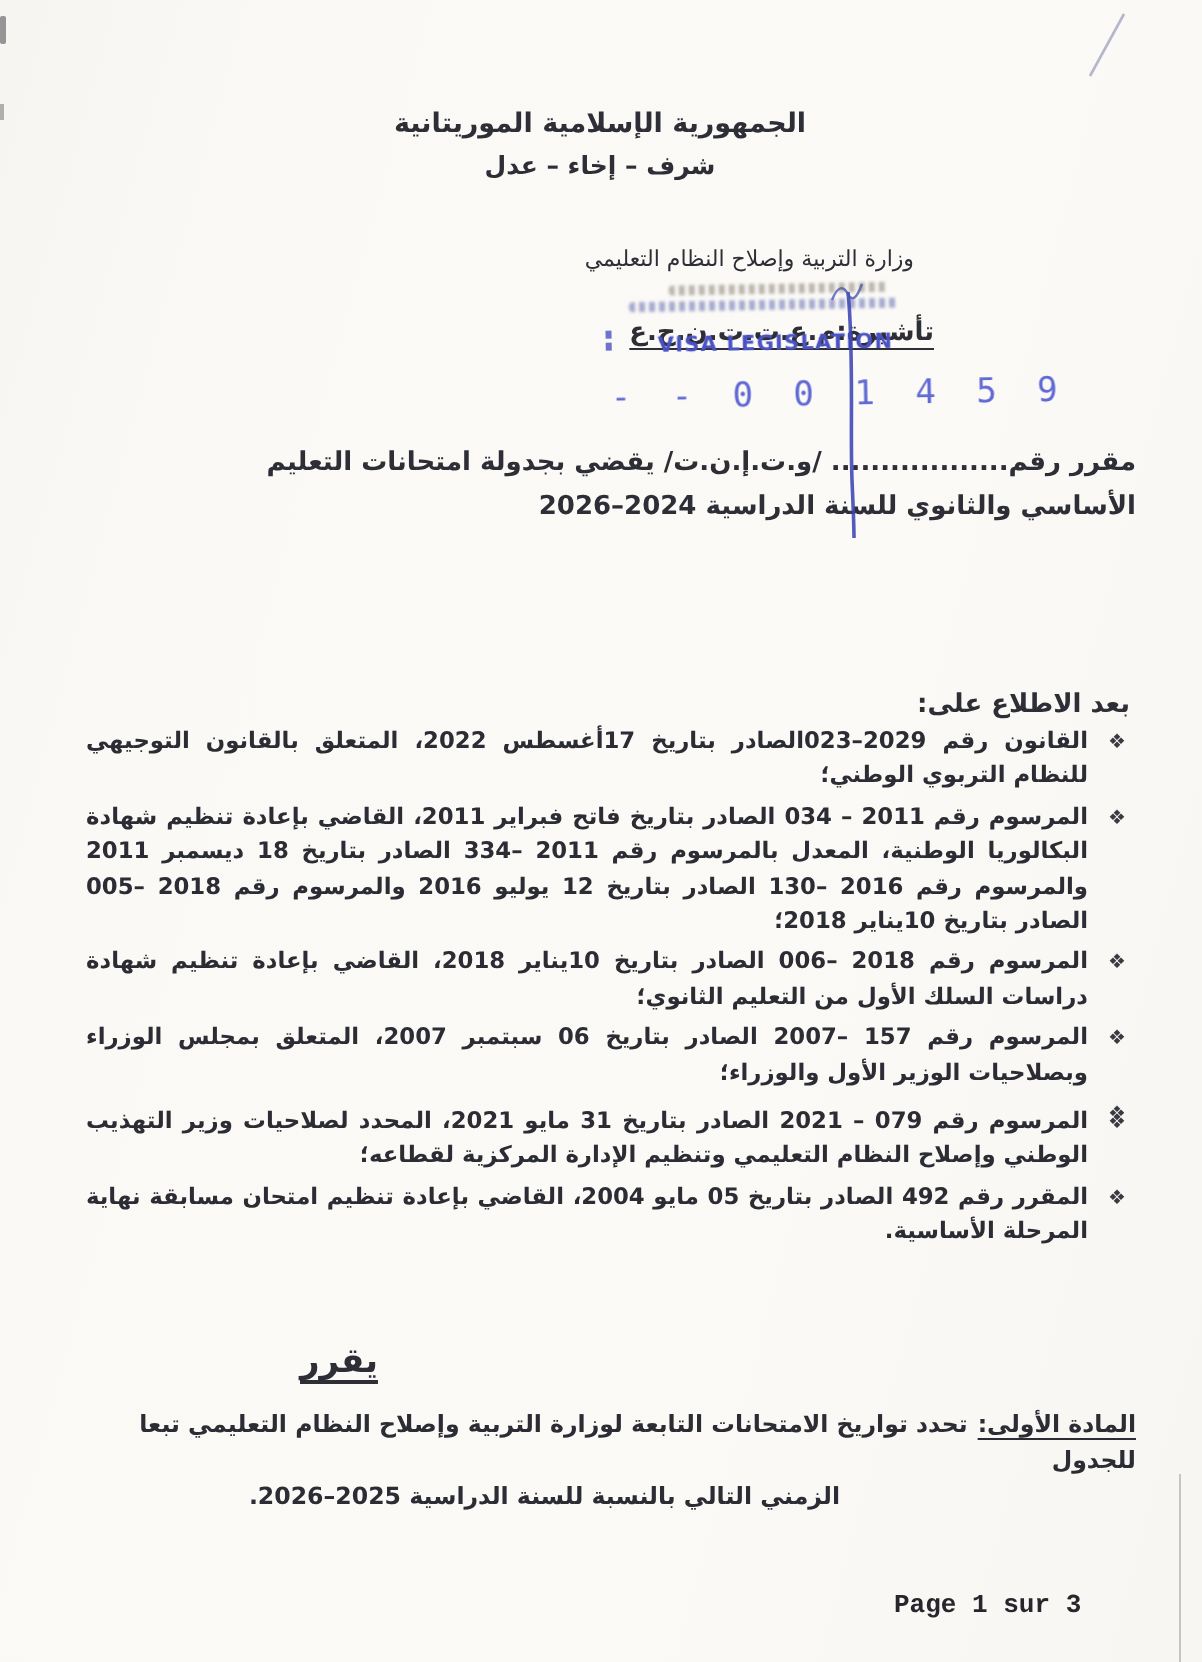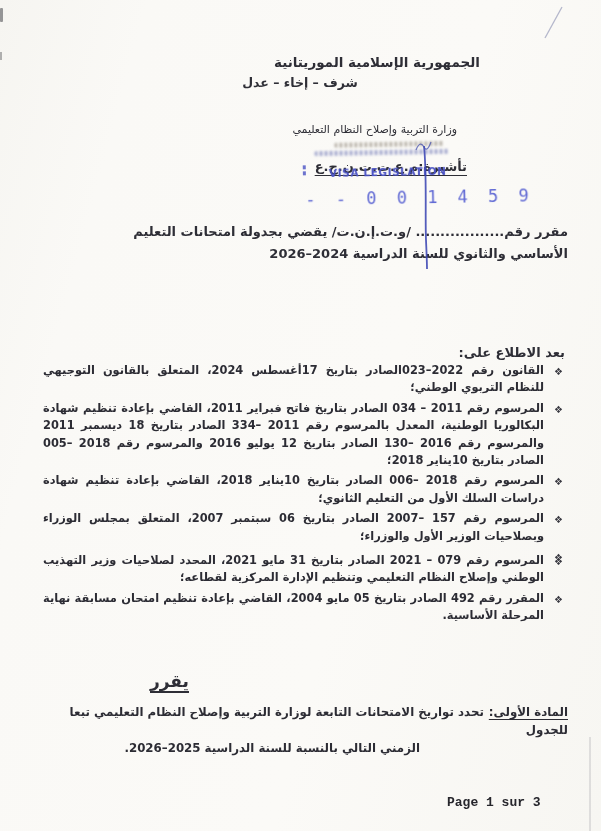--- a/index.html
+++ b/index.html
@@ -8,21 +8,21 @@
     width:601px;height:831px;
     margin:0 auto;
     background:linear-gradient(105deg,#f6f5f1 0%,#faf9f6 18%,#fbfaf7 60%,#f7f6f2 100%);
     overflow:hidden;
     font-family:"DejaVu Sans",sans-serif;
     color:#2e2e36;
     direction:rtl;
   }
   .abs{position:absolute;}
   
-  .republic{top:54px;left:120px;width:360px;text-align:right;font-size:13.5px;font-weight:700;letter-spacing:.2px;}
+  .republic{top:54px;left:120px;width:360px;text-align:center;font-size:13.5px;font-weight:700;letter-spacing:.2px;}
   .motto{top:75px;left:120px;width:360px;text-align:center;font-size:12.5px;font-weight:700;}
   .ministry{top:123px;right:144px;font-size:11px;font-weight:400;}
   
   .visa-line{top:159px;right:134px;font-size:13px;font-weight:700;text-decoration:underline;text-underline-offset:4px;text-decoration-thickness:1px;}
   .stamp{top:140px;left:297px;width:168px;height:80px;direction:ltr;transform:rotate(-1deg);}
   .stamp-line1{position:absolute;top:2px;left:38px;width:110px;height:5px;
     background:repeating-linear-gradient(90deg,rgba(125,115,100,.5) 0 3px,transparent 3px 5px);
     filter:blur(.8px);border-radius:2px;}
   .stamp-line2{position:absolute;top:10px;left:18px;width:135px;height:5px;
     background:repeating-linear-gradient(90deg,rgba(95,105,175,.55) 0 3px,transparent 3px 5px);
@@ -77,21 +77,21 @@
   <div class="abs decree">
     <div>مقرر رقم.................. /و.ت.إ.ن.ت/ يقضي بجدولة امتحانات التعليم</div>
     <div style="margin-left:128px;">الأساسي والثانوي للسنة الدراسية 2024–2026</div>
   </div>
 
   <div class="abs after-review">بعد الاطلاع على:</div>
 
   <ul class="abs cons-list">
     <li>
       <span class="mark">❖</span>
-      <span>القانون رقم 2022–023الصادر بتاريخ 17أغسطس 2024، المتعلق بالقانون التوجيهي للنظام التربوي الوطني؛</span>
+      <span>القانون رقم 2029–023الصادر بتاريخ 17أغسطس 2022، المتعلق بالقانون التوجيهي للنظام التربوي الوطني؛</span>
     </li>
     <li>
       <span class="mark">❖</span>
       <span>المرسوم رقم 2011 – 034 الصادر بتاريخ فاتح فبراير 2011، القاضي بإعادة تنظيم شهادة البكالوريا الوطنية، المعدل بالمرسوم رقم 2011 –334 الصادر بتاريخ 18 ديسمبر 2011 والمرسوم رقم 2016 –130 الصادر بتاريخ 12 يوليو 2016 والمرسوم رقم 2018 –005 الصادر بتاريخ 10يناير 2018؛</span>
     </li>
     <li>
       <span class="mark">❖</span>
       <span>المرسوم رقم 2018 –006 الصادر بتاريخ 10يناير 2018، القاضي بإعادة تنظيم شهادة دراسات السلك الأول من التعليم الثانوي؛</span>
     </li>
     <li>

